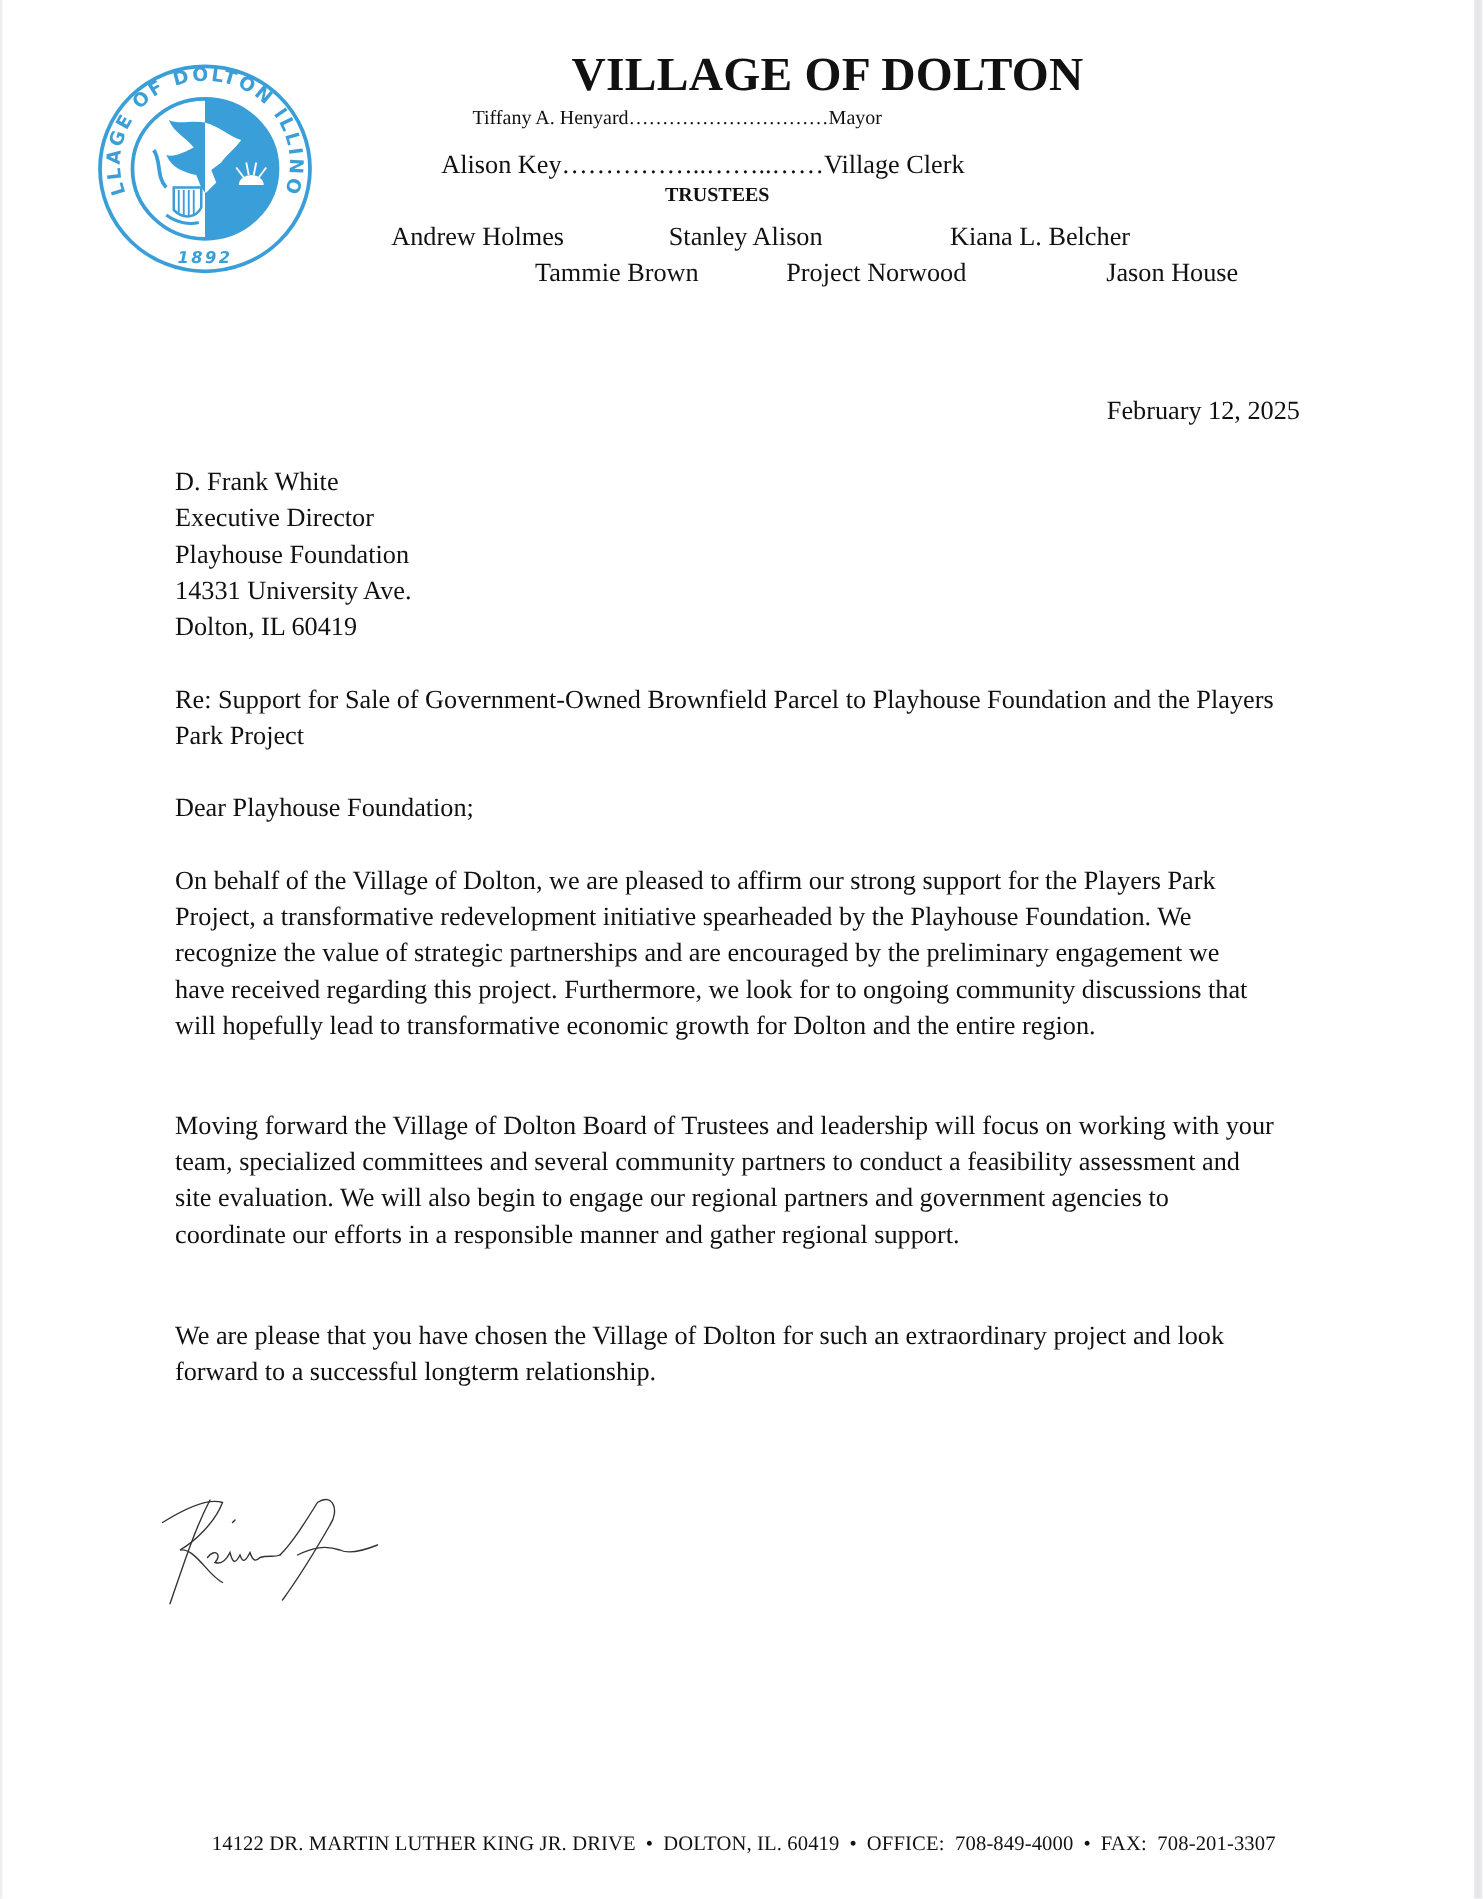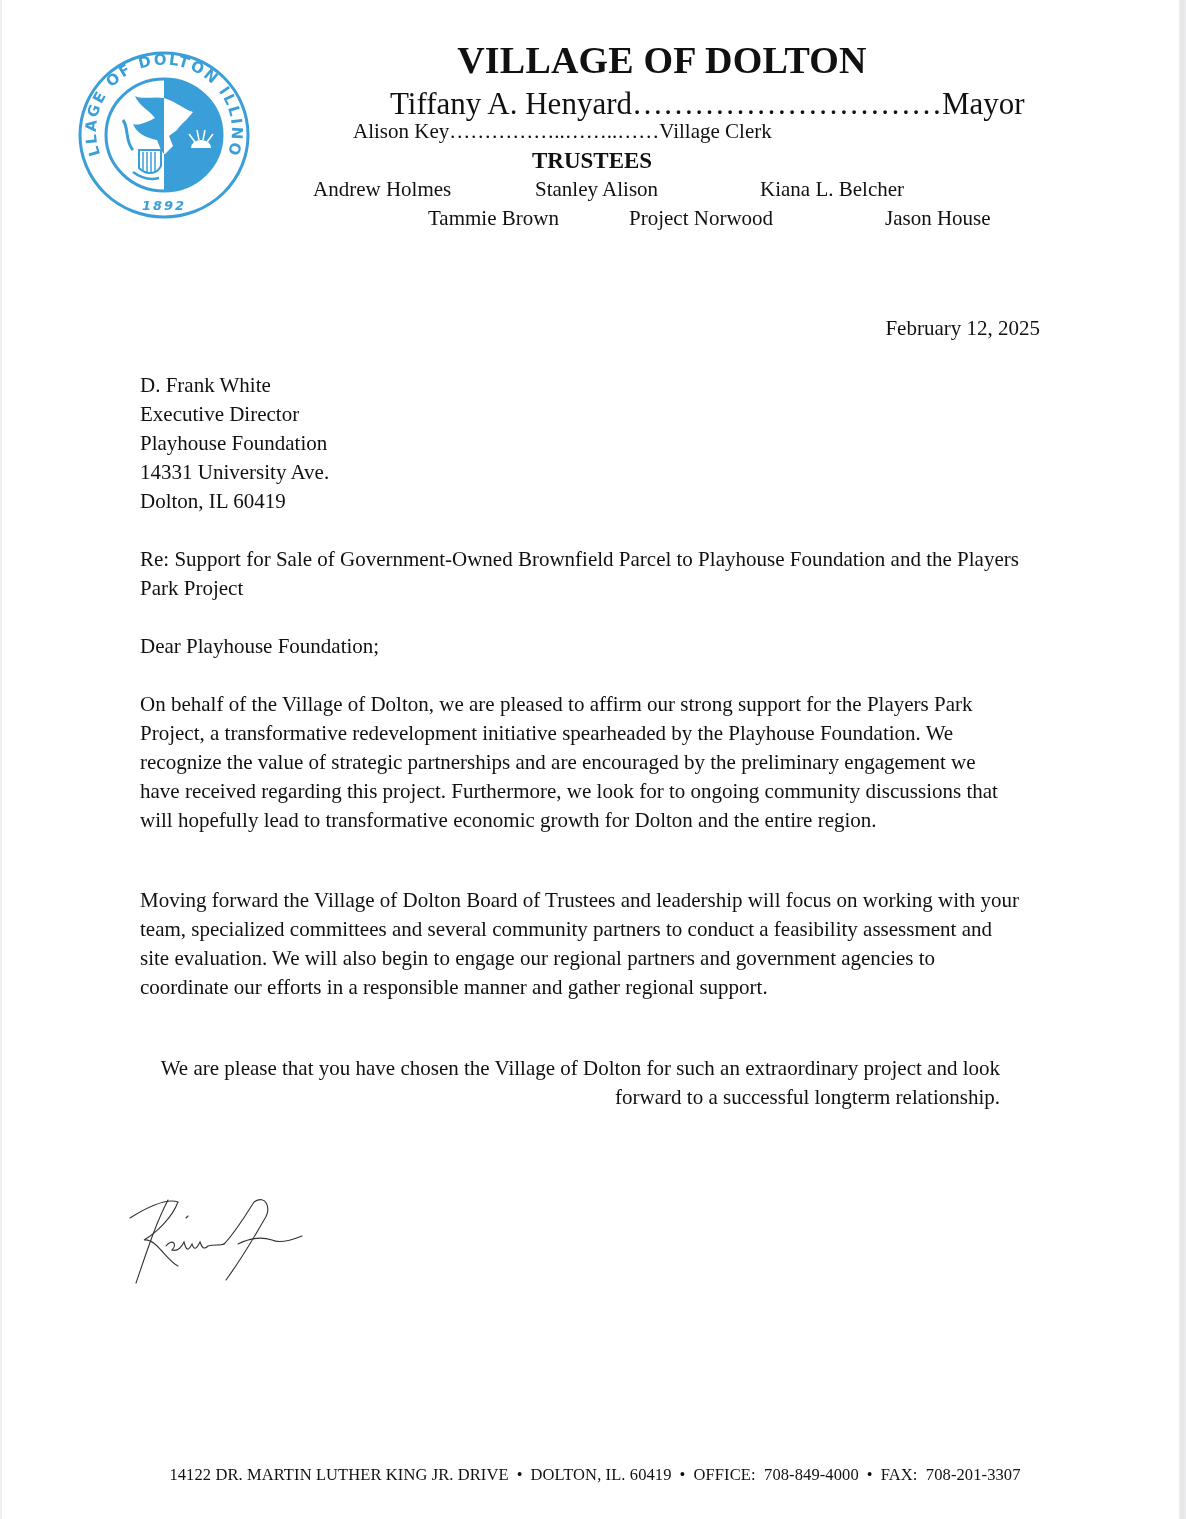--- a/index.html
+++ b/index.html
@@ -10,23 +10,23 @@
       color: #111;
     }
     .left-edge { position: absolute; left: 0; top: 0; width: 2px; height: 1519px; background: #eeeeee; }
     .right-edge { position: absolute; right: 0; top: 0; width: 7px; height: 1519px; background: linear-gradient(to right, #f0f0f2, #e4e4e8 40%, #ececef); }
     .page { position: absolute; left: 2px; top: 0; width: 1177px; height: 1519px; background: #fff; }
 
     .seal { position: absolute; left: 75px; top: 50px; width: 175px; height: 170px; }
 
     .org-title { position: absolute; left: 0; width: 1320px; top: 38px; text-align: center;
       font-size: 38px; font-weight: bold; letter-spacing: 0.2px; }
-    .mayor-line { position: absolute; left: 388px; top: 86px; font-size: 31px; white-space: nowrap; text-align: right; }
+    .mayor-line { position: absolute; left: 376px; top: 86px; font-size: 16px; white-space: nowrap; text-align: right; }
     .clerk-line { position: absolute; left: 351px; top: 119px; font-size: 21px; white-space: nowrap; }
-    .trustees-head { position: absolute; left: 530px; top: 148px; font-size: 23px; font-weight: bold; }
+    .trustees-head { position: absolute; left: 530px; top: 148px; font-size: 16px; font-weight: bold; }
     .trustee { position: absolute; font-size: 21px; white-space: nowrap; }
 
     .body-text { position: absolute; left: 138px; width: 900px; font-size: 21px; line-height: 29px; }
     .body-text p { margin: 0; }
 
     .signature { position: absolute; left: 124px; top: 1188px; width: 190px; height: 100px; }
 
     .footer { position: absolute; left: 0; width: 1186px; top: 1465px; text-align: center;
       font-size: 16.5px; letter-spacing: 0.1px; white-space: nowrap; }
     .footer .sep { margin: 0 8px; }
@@ -107,21 +107,21 @@
     <p>14331 University Ave.</p>
     <p>Dolton, IL 60419</p>
   </div>
 
   <div class="body-text" style="top:545px; width:880px;">Re: Support for Sale of Government-Owned Brownfield Parcel to Playhouse Foundation and the Players Park Project</div>
 
   <div class="body-text" style="top:632px;">Dear Playhouse Foundation;</div>
 
   <div class="body-text" style="top:690px; width:880px;">On behalf of the Village of Dolton, we are pleased to affirm our strong support for the Players Park Project, a transformative redevelopment initiative spearheaded by the Playhouse Foundation. We recognize the value of strategic partnerships and are encouraged by the preliminary engagement we have received regarding this project. Furthermore, we look for to ongoing community discussions that will hopefully lead to transformative economic growth for Dolton and the entire region.</div>
   <div class="body-text" style="top:886px; width:885px;">Moving forward the Village of Dolton Board of Trustees and leadership will focus on working with your team, specialized committees and several community partners to conduct a feasibility assessment and site evaluation. We will also begin to engage our regional partners and government agencies to coordinate our efforts in a responsible manner and gather regional support.</div>
-  <div class="body-text" style="top:1054px; width:860px;text-align:right;">We are please that you have chosen the Village of Dolton for such an extraordinary project and look forward to a successful longterm relationship.</div>
+  <div class="body-text" style="top:1054px; width:860px;">We are please that you have chosen the Village of Dolton for such an extraordinary project and look forward to a successful longterm relationship.</div>
 
   <svg class="signature" viewBox="0 0 190 100">
     <g fill="none" stroke="#333" stroke-width="1.1" stroke-linecap="round">
       <path d="M10 95 C22 60 30 35 42 12"></path>
       <path d="M4 30 C20 20 40 10 52 14 C46 30 30 45 18 52 C30 50 40 72 52 78"></path>
       <path d="M40 58 C46 50 52 56 46 62 C52 64 56 58 58 54 C60 62 62 64 66 56 C68 62 70 62 74 54 C76 60 78 62 82 58 C88 56 94 58 98 56"></path>
       <path d="M98 56 C108 46 118 30 128 14 C140 6 146 20 138 32 C130 46 116 70 100 92"></path>
       <path d="M112 56 C124 50 134 48 146 52 C154 56 166 52 176 48"></path>
       <path d="M60 30 L62 28"></path>
     </g>

